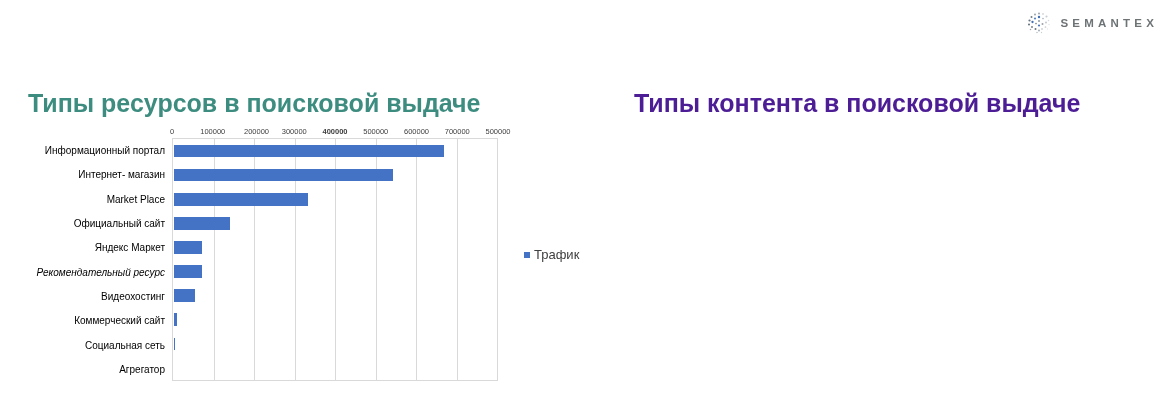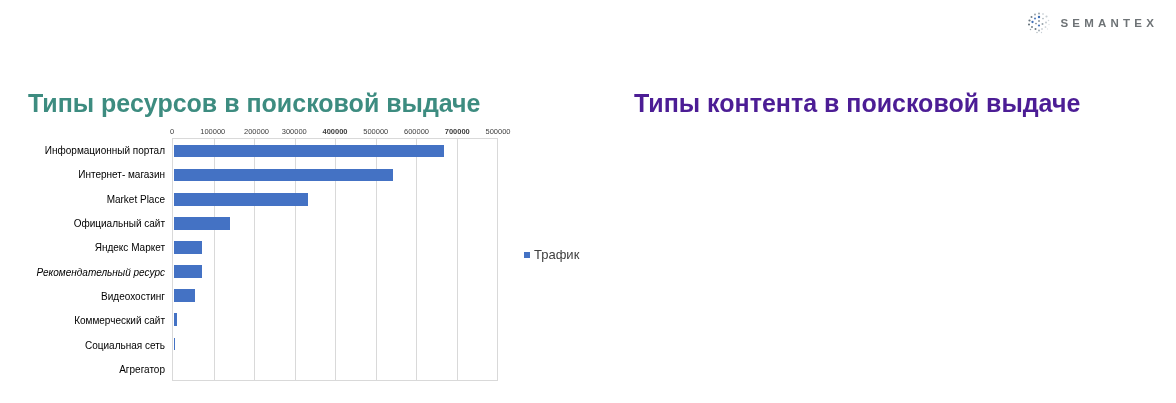--- a/index.html
+++ b/index.html
@@ -182,21 +182,21 @@
 
   <div class="plot-wrap" id="wrap-left">
     <div class="axis-labels" id="axis-left">
         <span class="tick-label" style="left: 0%;">0</span>
         <span class="tick-label" style="left: 12.5%;">100000</span>
         <span class="tick-label" style="left: 25%; padding-left: 6px;">200000</span>
         <span class="tick-label" style="left: 37.5%;">300000</span>
         <span class="tick-label" style="left: 50%; font-weight: bold;">400000</span>
         <span class="tick-label" style="left: 62.5%;">500000</span>
         <span class="tick-label" style="left: 75%;">600000</span>
-        <span class="tick-label" style="left: 87.5%; font-weight: bold;">700000</span>
+        <span class="tick-label" style="left: 87.5%;">700000</span>
         <span class="tick-label" style="left: 100%;">500000</span>
       </div>
     <div class="cat-labels" id="cats-left">
         <span class="cat-label" style="top: 5%;">Информационный портал</span>
         <span class="cat-label" style="top: 15%;">Интернет- магазин</span>
         <span class="cat-label" style="top: 25%;">Market Place</span>
         <span class="cat-label" style="top: 35%;">Официальный сайт</span>
         <span class="cat-label" style="top: 45%;">Яндекс Маркет</span>
         <span class="cat-label" style="top: 55%; font-style: italic;">Рекомендательный ресурс</span>
         <span class="cat-label" style="top: 65%;">Видеохостинг</span>

